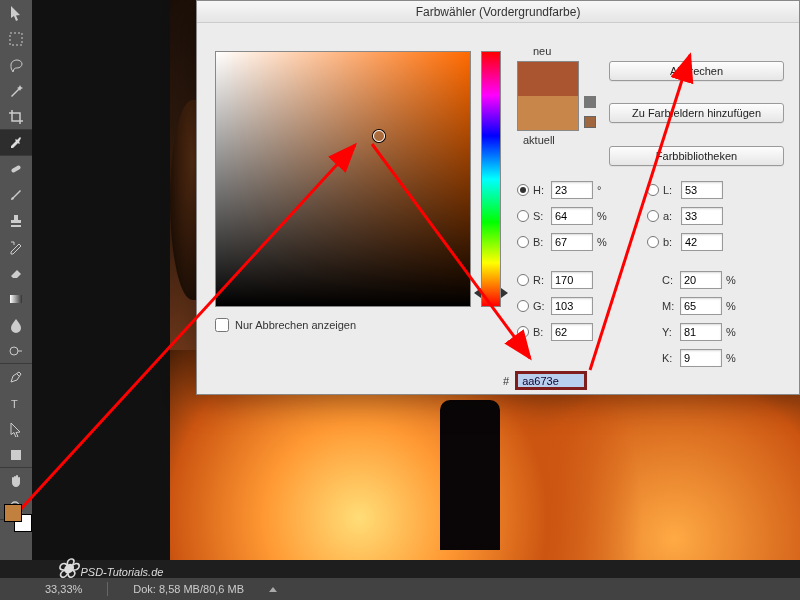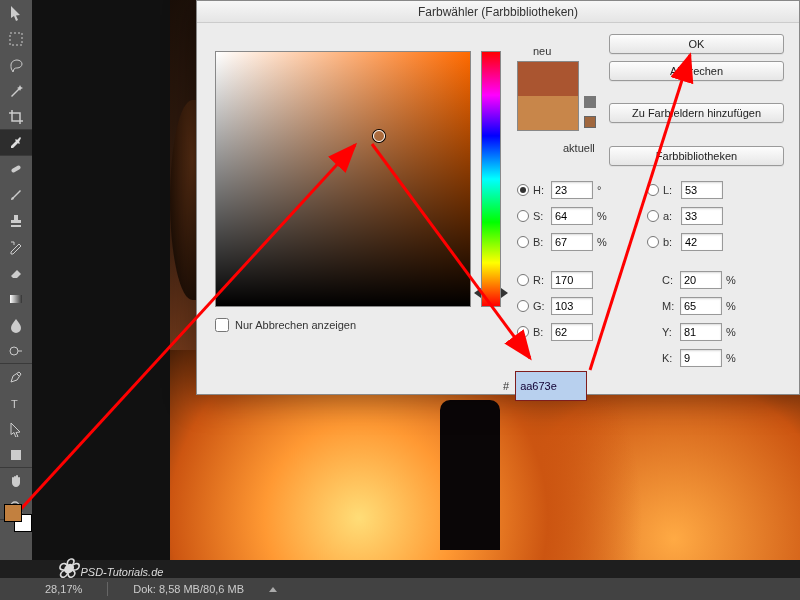--- a/index.html
+++ b/index.html
@@ -45,42 +45,42 @@
 .hue-strip { position: absolute; left: 284px; top: 50px; width: 20px; height: 256px; background: linear-gradient(to bottom, #ff0000 0%, #ff00ff 17%, #0000ff 33%, #00ffff 50%, #00ff00 67%, #ffff00 83%, #ff0000 100%); border:1px solid #888; }
 .hue-arrow-l, .hue-arrow-r { position:absolute; width:0; height:0; border-top:5px solid transparent; border-bottom:5px solid transparent; }
 .hue-arrow-l { left:-8px; border-right:7px solid #333; }
 .hue-arrow-r { right:-8px; border-left:7px solid #333; }
 
 .preview { position: absolute; left: 320px; top: 60px; width: 62px; height: 70px; border: 1px solid #888; }
 .preview .new { height: 50%; background: #aa5530; }
 .preview .cur { height: 50%; background: #c8864a; }
 .preview-label { position: absolute; font-size: 11px; color: #333; }
 .lbl-neu { left: 336px; top: 44px; }
-.lbl-akt { left: 326px; top: 141px; margin-left: 40px; }
+.lbl-akt { left: 326px; top: 133px; }
 .cube-icon { position:absolute; left:387px; top:95px; width:12px; height:12px; background:#777; }
 .sq-icon { position:absolute; left:387px; top:115px; width:12px; height:12px; background:#a0673e; border:1px solid #666; }
 
 .btn { position: absolute; height: 20px; background: linear-gradient(#fdfdfd,#e6e6e6); border: 1px solid #9a9a9a; border-radius: 3px; text-align: center; line-height: 18px; color: #222; box-shadow: 0 1px 0 rgba(0,0,0,.05); }
 .btn-ok { left: 412px; top: 33px; width: 175px; }
 .btn-cancel { left: 412px; top: 60px; width: 175px; }
 .btn-add { left: 412px; top: 102px; width: 175px; }
 .btn-lib { left: 412px; top: 145px; width: 175px; }
 
 .web-only { position: absolute; left: 18px; top: 317px; display: flex; align-items: center; color:#333; }
 .web-only input { margin-right: 6px; width:14px; height:14px; }
 
 .field-row { position: absolute; display: flex; align-items: center; color: #333; }
 .field-row .radio { width:12px; height:12px; border:1px solid #777; border-radius:50%; margin-right:4px; background:#fff; display:inline-block; }
 .field-row .radio.on::after { content:""; display:block; width:6px; height:6px; background:#333; border-radius:50%; margin:2px; }
 .field-row .lbl { width: 18px; }
 .field-row .val { width: 42px; height:18px; border:1px solid #999; background:#fff; padding:1px 3px; text-align:left; box-shadow: inset 0 1px 2px rgba(0,0,0,.15); }
 .field-row .unit { margin-left: 4px; width:14px; }
 
 .hex-row { position:absolute; left:306px; top: 370px; display:flex; align-items:center; color:#333; }
-.hex-row .val { width:72px; height:30px; border:1px solid #7f1d1d; background:#b8d0ee; padding:2px 4px; color:#103; }
+.hex-row .val { width:72px; height:19px; border:3px solid #7f1d1d; background:#b8d0ee; padding:2px 4px; color:#103; }
 
 
 .anno { position:absolute; left:0; top:0; width:800px; height:600px; pointer-events:none; }
 </style>
 </head>
 <body>
 
 <div class="dark-gap"></div>
 <div class="photo-bg"></div>
 <div class="left-edge"></div>
@@ -195,41 +195,40 @@
       </svg>
     </div>
 </div>
 
 <div class="color-swatches">
   <div class="bg-color"></div>
   <div class="fg-color"></div>
 </div>
 
 <div class="dialog">
-  <div class="dlg-title">Farbwähler (Farbbibliotheken)</div>
+  <div class="dlg-title">Farbwähler (Vordergrundfarbe)</div>
 
   <div class="sv-field">
     <div class="sv-cursor" style="left:64%; top:33%;"></div>
   </div>
 
   <div class="hue-strip">
     <div class="hue-arrow-l" style="top:236px"></div>
     <div class="hue-arrow-r" style="top:236px"></div>
   </div>
 
   <div class="preview-label lbl-neu">neu</div>
   <div class="preview">
     <div class="new"></div>
     <div class="cur"></div>
   </div>
   <div class="preview-label lbl-akt">aktuell</div>
   <div class="cube-icon"></div>
   <div class="sq-icon"></div>
 
-  <div class="btn btn-ok">OK</div>
   <div class="btn btn-cancel">Abbrechen</div>
   <div class="btn btn-add">Zu Farbfeldern hinzufügen</div>
   <div class="btn btn-lib">Farbbibliotheken</div>
 
   <label class="web-only">
     <input type="checkbox" style="">
     <span>Nur Abbrechen anzeigen</span>
   </label>
 
   <div class="field-row" style="left:320px; top:180px">
@@ -309,21 +308,21 @@
     <input class="val" value="aa673e" style="">
   </div>
 </div>
 
 <div class="watermark">
   <span class="fly">❀</span>
   <span>PSD-Tutorials.de</span>
 </div>
 
 <div class="status-bar">
-  <span>28,17%</span>
+  <span>33,33%</span>
   <span class="status-sep"></span>
   <span>Dok: 8,58 MB/80,6 MB</span>
   <span class="status-arrow"></span>
 </div>
 
 <svg class="anno">
   <defs>
       <marker id="ah" markerWidth="12" markerHeight="12" refX="9" refY="4" orient="auto">
         <path d="M0 0L10 4L0 8z" fill="#ff0000"></path>
       </marker>

